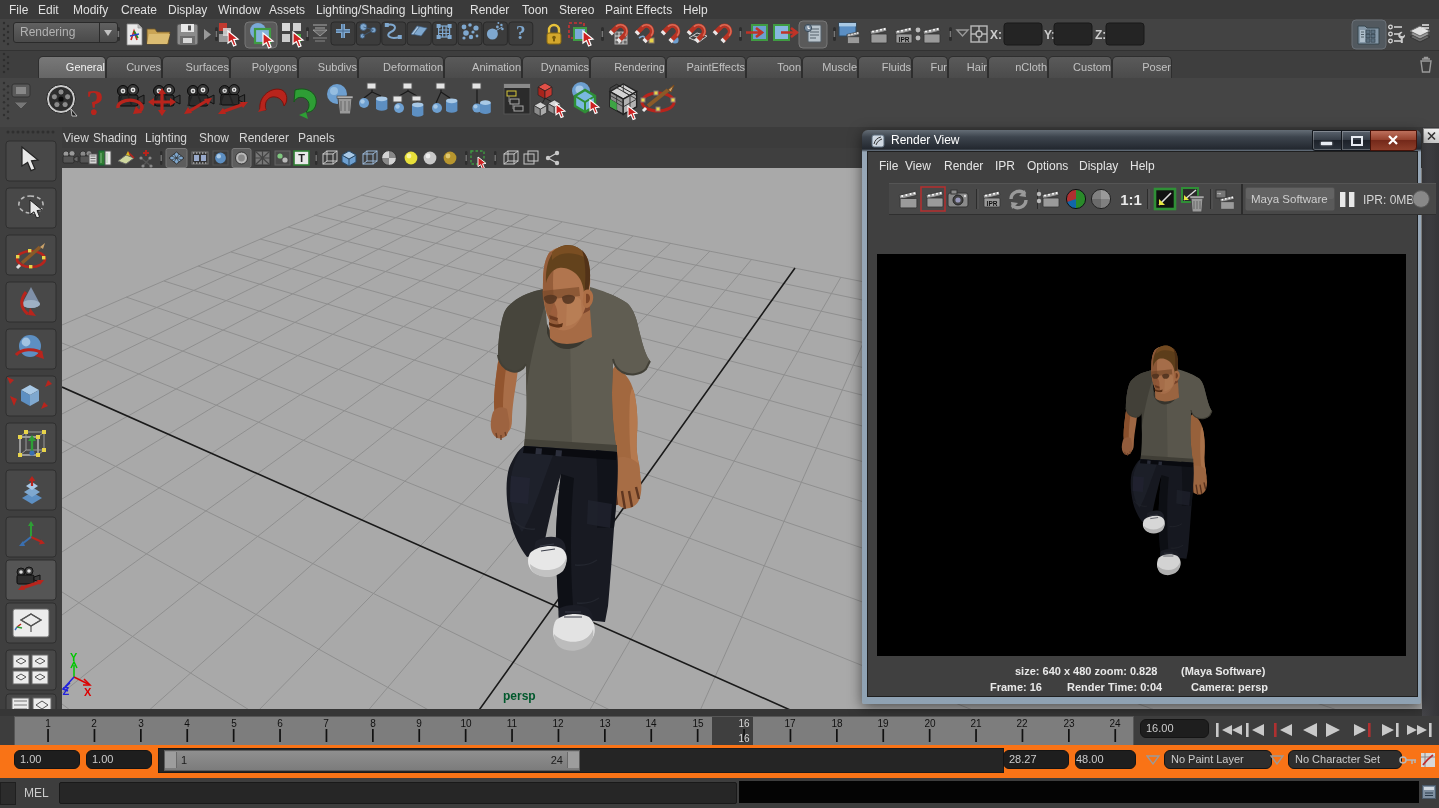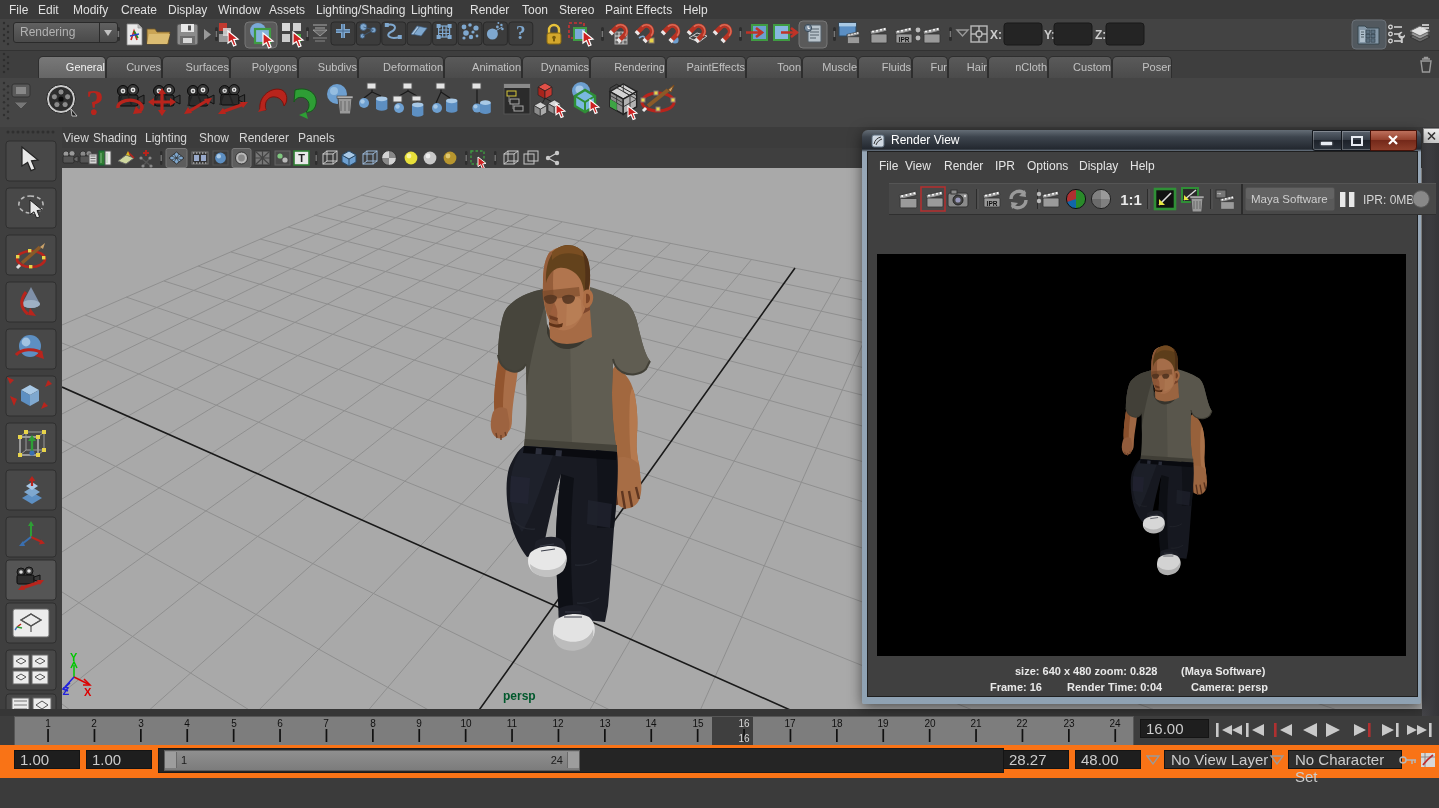--- a/index.html
+++ b/index.html
@@ -24,22 +24,22 @@
   #toolbox{left:0;top:127px;width:62px;height:589px;background:#3f3f3f;}
   #vpmenu{left:62px;top:127px;width:1377px;height:21px;background:#3c3c3c;color:#d6d6d6;font-size:12px;}
   #vpmenu span{position:absolute;top:4px;}
   #vpicons{left:62px;top:148px;width:1377px;height:20px;background:#3f3f3f;}
   #vp3d{left:62px;top:168px;width:1360px;height:541px;background:#a9a9a9;}
   #vpbottom{left:0px;top:709px;width:1439px;height:7px;background:#363636;}
   #rightstrip{left:1422px;top:127px;width:17px;height:589px;background:#3a3a3c;}
   #timerow{left:0;top:716px;width:1439px;height:29px;background:#3d3d3d;}
   #rangerow{left:0;top:745px;width:1439px;height:33px;background:#f97316;}
   #cmdrow{left:0;top:778px;width:1439px;height:30px;background:#3d3d3d;}
-  .fld{position:absolute;background:#1e1e1e;border:1px solid #141414;border-radius:0;color:#cccccc;
-    font-size:15px;}
+  .fld{position:absolute;background:#1e1e1e;border:1px solid #141414;border-radius:6px;color:#cccccc;
+    font-size:11px;}
   
   #rv{left:862px;top:130px;width:559px;height:574px;border-radius:6px 6px 2px 2px;
     background:linear-gradient(#646d76 0px,#3d444d 7px,#23282f 19px,#97a7b7 22px,#8fa2b3 100%);
     box-shadow:0 3px 14px rgba(0,0,0,0.55);}
   #rvtitle{position:absolute;left:0;top:0;width:559px;height:21px;color:#fff;font-size:12px;}
   #rvclient{position:absolute;left:5px;top:21px;width:549px;height:544px;background:#404040;border:1px solid #1f1f1f;}
   #rvmenu{position:absolute;left:0;top:3px;width:547px;height:22px;color:#e4e4e4;font-size:12px;}
   #rvmenu span{position:absolute;top:4px;}
   #rvstatus{position:absolute;left:0;top:511px;width:547px;color:#e8e8e8;font-size:11px;font-weight:bold;}
 </style>
@@ -1143,32 +1143,43 @@
   <div class="fld" style="left:86px;top:5px;width:59px;height:17px;line-height:17px;padding-left:5px;">1.00</div>
   <div style="position:absolute;left:158px;top:3px;width:844px;height:23px;background:#252525;border:1px solid #1a1a1a;">
     <div style="position:absolute;left:5px;top:1px;width:414px;height:19px;background:linear-gradient(#8f8f8f,#7c7c7c);border:1px solid #5c5c5c;">
       <div style="position:absolute;left:0px;top:1px;width:11px;height:16px;background:#9d9d9d;border-right:1px solid #6a6a6a;"></div>
       <div style="position:absolute;right:0px;top:1px;width:11px;height:16px;background:#9d9d9d;border-left:1px solid #6a6a6a;"></div>
       <div style="position:absolute;left:16px;top:3px;font-size:11px;color:#1c1c1c;">1</div>
       <div style="position:absolute;right:16px;top:3px;font-size:11px;color:#1c1c1c;">24</div>
     </div>
   </div>
   <div class="fld" style="left:1003px;top:5px;width:59px;height:17px;line-height:17px;padding-left:5px;">28.27</div>
-  <div class="fld" style="left:1075px;top:5px;width:59px;height:17px;line-height:17px;padding-left:5px;">48.00</div>
+  <div class="fld" style="left:1075px;top:5px;width:59px;height:17px;line-height:17px;">48.00</div>
   <svg width="16" height="10" style="position:absolute;left:1146px;top:10px">
         <path d="M1,1 L13,1 L7,9 Z" fill="none" stroke="#9a9a9a" stroke-width="1.3"></path>
       </svg>
-  <div class="fld" style="left:1164px;top:5px;width:100px;height:17px;line-height:17px;padding-left:6px;background:#2e2e2e;">No View Layer</div>
+  <div class="fld" style="left:1164px;top:5px;width:100px;height:17px;line-height:17px;padding-left:6px;background:#2e2e2e;">No Paint Layer</div>
   <svg width="16" height="10" style="position:absolute;left:1270px;top:10px">
         <path d="M1,1 L13,1 L7,9 Z" fill="none" stroke="#9a9a9a" stroke-width="1.3"></path>
       </svg>
   <div class="fld" style="left:1288px;top:5px;width:106px;height:17px;line-height:17px;padding-left:6px;background:#2e2e2e;">No Character Set</div>
   <svg width="20" height="14" style="position:absolute;left:1398px;top:8px">
         <circle cx="5" cy="7" r="3" fill="none" stroke="#b8b8b8" stroke-width="1.5"></circle>
         <path d="M8,7 L18,7 M14,7 L14,11 M17,7 L17,10" stroke="#b8b8b8" stroke-width="1.5"></path>
       </svg>
   <svg width="16" height="16" style="position:absolute;left:1420px;top:7px">
         <rect x="1" y="1" width="14" height="14" fill="#d8d8d8"></rect>
         <path d="M1,5 h14 M5,1 v14" stroke="#888"></path>
         <path d="M3,13 C6,9 9,6 13,3" stroke="#c03030" stroke-width="1.8" fill="none"></path>
       </svg>
     </div>
+  <div id="cmdrow" class="abs">
+      <div style="position:absolute;left:0;top:4px;width:14px;height:21px;background:#2c2c2c;border:1px solid #1f1f1f;"></div>
+  <div style="position:absolute;left:24px;top:8px;font-size:12px;color:#cccccc;">MEL</div>
+  <div style="position:absolute;left:59px;top:4px;width:676px;height:20px;background:#262626;border:1px solid #191919;border-radius:2px;"></div>
+  <div style="position:absolute;left:739px;top:3px;width:680px;height:22px;background:#040404;"></div>
+  <svg width="15" height="15" style="position:absolute;left:1422px;top:7px">
+        <rect x="0.5" y="0.5" width="13" height="13" fill="#7f8fa0" stroke="#4a5a6a"></rect>
+        <rect x="2" y="2" width="10" height="3" fill="#d0d8e0"></rect>
+        <path d="M3,8 h8 M3,10.5 h8" stroke="#2a3a4a"></path>
+      </svg>
+    </div>
 </div>
 
 </body></html>

